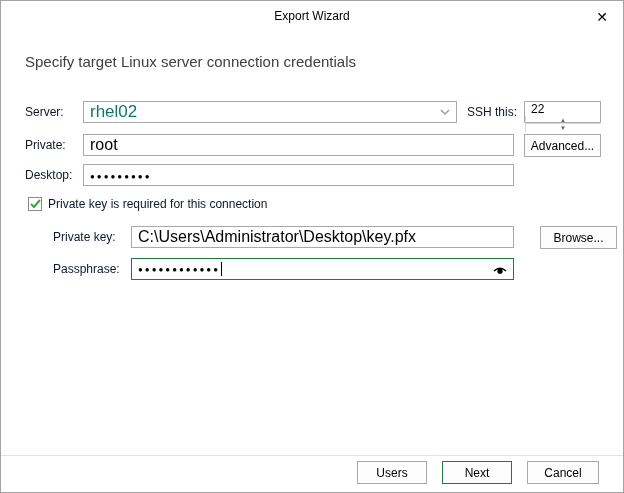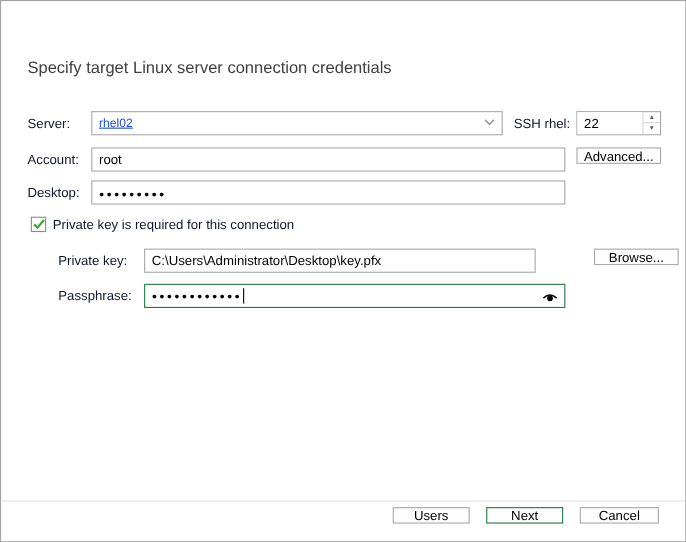--- a/index.html
+++ b/index.html
@@ -30,57 +30,58 @@
   .heading {
     position:absolute; left:24px; top:52px;
     font-size:15px; color:#404040;
   }
 
   .label { position:absolute; font-size:12px; color:#0f172a; line-height:22px; white-space:nowrap; }
 
   .field {
     position:absolute; height:22px;
     border:1px solid #a9a9a9; background:#fff;
-    font-size:12px; color:#000;
+    font-size:16px; color:#000;
     padding:0 6px;
     font-family:"Liberation Sans", sans-serif;
   }
   input.field { outline:none; }
   input.masked { font-size:8px; letter-spacing:2px; padding-top:2px; }
 
   
   .combo {
     position:absolute; height:22px;
     border:1px solid #a9a9a9; background:#fff;
     display:flex; align-items:center;
     padding:0 4px 0 6px; cursor:default;
   }
-  .combo .combo-text { flex:1 1 auto; font-size:11px; color:#1d4ed8;text-decoration:underline; }
+  .combo .combo-text { flex:1 1 auto; font-size:17px; color:#0f766e; }
   .combo .chevron { flex:0 0 auto; color:#9a9a9a; font-size:11px; line-height:1; padding-right:2px; }
 
   
   .spinner {
     position:absolute; height:22px;
     border:1px solid #a9a9a9; background:#fff;
     display:flex;
+    flex-direction:column;
   }
   .spinner input {
     flex:1 1 auto; width:100%; border:none; outline:none;
     font-size:12px; padding:0 6px; font-family:"Liberation Sans", sans-serif;
   }
   .spin-btns { flex:0 0 16px; display:flex; flex-direction:column; border-left:1px solid #d6d6d6; }
   .spin-btns span {
     flex:1 1 50%; display:flex; align-items:center; justify-content:center;
     font-size:6px; color:#606060; cursor:pointer; line-height:1;
   }
   .spin-btns span:first-child { border-bottom:1px solid #d6d6d6; }
 
   
   .btn {
-    position:absolute; height:15px;
+    position:absolute; height:23px;
     background:#fdfdfd; border:1px solid #a9a9a9;
     font-size:12px; color:#000; text-align:center;
     font-family:"Liberation Sans", sans-serif; cursor:pointer;
   }
   .btn.green { border:1px solid #1e7a40; }
 
   
   .checkbox {
     position:absolute; width:14px; height:14px;
     border:1px solid #8a8a8a; background:#fff;
@@ -101,57 +102,61 @@
     position:absolute; right:5px; top:3px; width:16px; height:16px; cursor:pointer;
   }
 
   .divider { position:absolute; left:0; right:0; top:454px; height:1px; background:#e2e2e2; }
 </style>
 </head>
 <body>
 
 <div class="dialog">
 
+  <div class="titlebar">
+    <span class="title">Export Wizard</span>
+    <button class="close-btn">✕</button>
+  </div>
 
   <div class="heading">Specify target Linux server connection credentials</div>
 
   <span class="label" style="left:24px; top:100px;">Server:</span>
   <div class="combo" style="left:82px; top:100px; width:374px;">
     <span class="combo-text">rhel02</span>
     <span class="chevron">
       <svg width="10" height="7" viewBox="0 0 10 7">
           <path d="M1 1 L5 5 L9 1" fill="none" stroke="#9a9a9a" stroke-width="1.4"></path>
         </svg>
     </span>
   </div>
-  <span class="label" style="left:466px; top:100px;">SSH rhel:</span>
+  <span class="label" style="left:466px; top:100px;">SSH this:</span>
   <div class="spinner" style="left:523px; top:100px; width:77px;">
     <input value="22" style="">
     <div class="spin-btns">
       <span>▲</span>
       <span>▼</span>
     </div>
   </div>
 
-  <span class="label" style="left:24px; top:133px;">Account:</span>
+  <span class="label" style="left:24px; top:133px;">Private:</span>
   <input class="field" style="left: 82px; top: 133px; width: 431px;" value="root">
   <button class="btn" style="left:523px; top:133px; width:77px;">Advanced...</button>
 
   <span class="label" style="left:24px; top:163px;">Desktop:</span>
   <input class="field masked" style="left: 82px; top: 163px; width: 431px;" value="●●●●●●●●●">
 
   <span class="checkbox" style="left:27px; top:196px;">
     <svg width="11" height="10" viewBox="0 0 11 10">
         <path d="M1 5 L4 8 L10 1" fill="none" stroke="#3ba53c" stroke-width="2"></path>
       </svg>
   </span>
   <span class="label" style="left:52px; top:225px;">Private key:</span>
 
   <span class="label" style="left:47px; top:192px;">Private key is required for this connection</span>
-  <input class="field" style="left: 130px; top: 225px; width: 356px;" value="C:\Users\Administrator\Desktop\key.pfx">
+  <input class="field" style="left: 130px; top: 225px; width: 383px;" value="C:\Users\Administrator\Desktop\key.pfx">
   <button class="btn" style="left:523px; top:225px; width:77px;margin-left:16px;">Browse...</button>
 
   <span class="label" style="left:52px; top:257px;">Passphrase:</span>
   <div class="pass-field" style="left:130px; top:257px; width:383px;">
     <span class="dots">●●●●●●●●●●●●</span>
     <span class="caret"></span>
     <span class="eye">
       <svg width="16" height="16" viewBox="0 0 16 16">
         <path d="M2 9 Q8 3.5 14 9" fill="none" stroke="#000" stroke-width="1.3"></path>
         <circle cx="8" cy="9.2" r="2.6" fill="#000"></circle>

